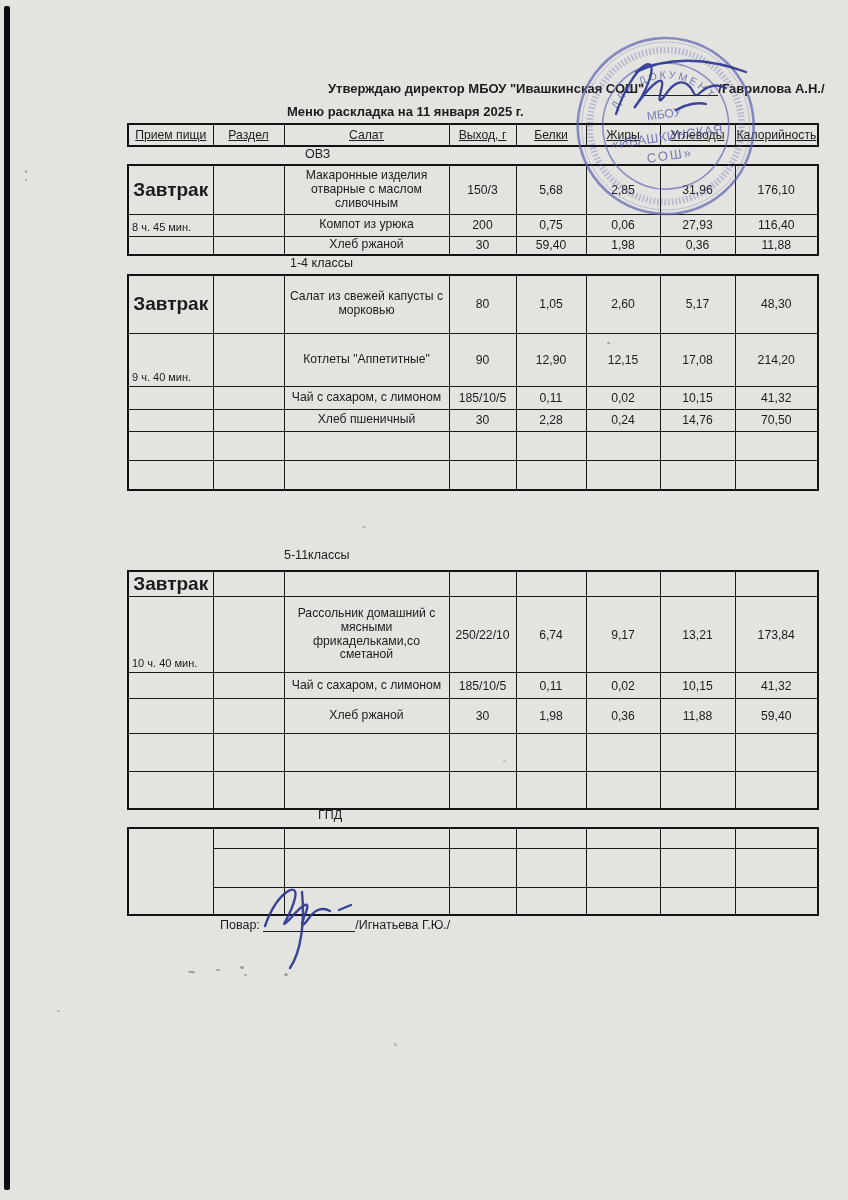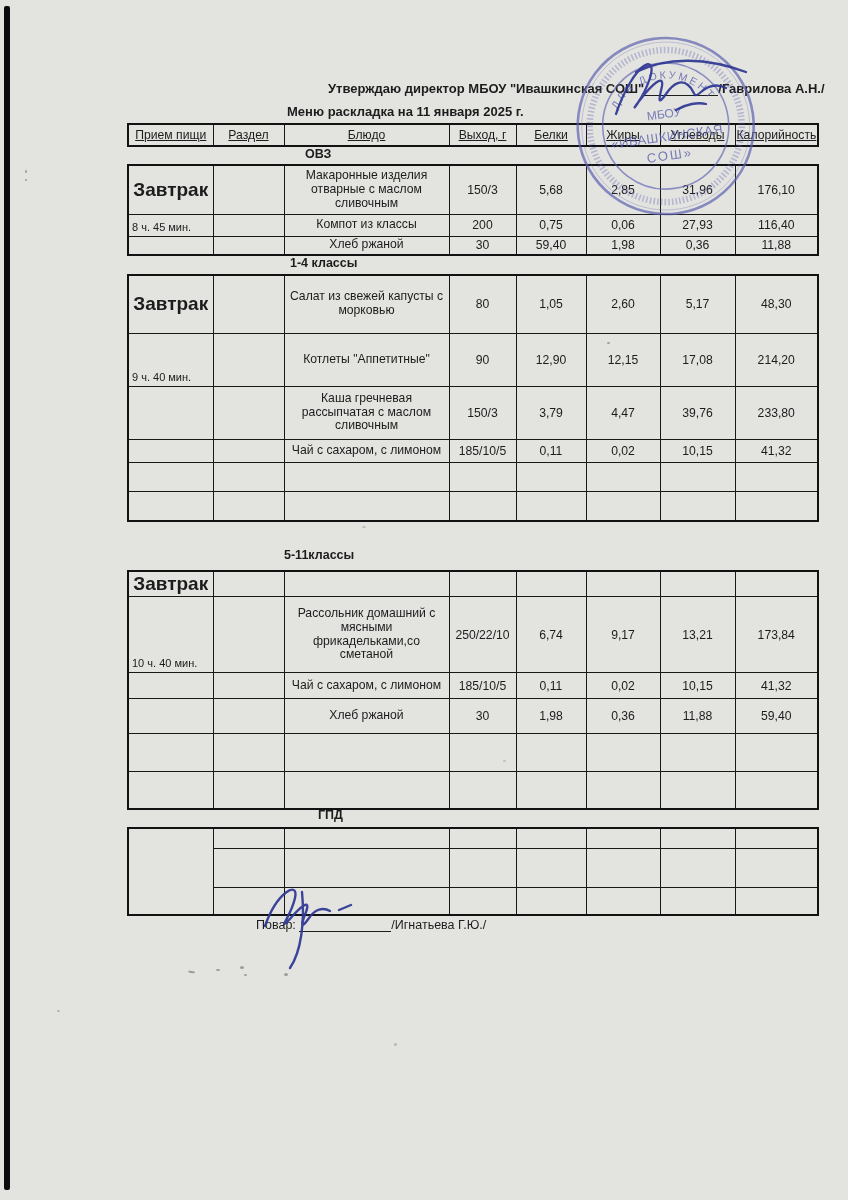--- a/index.html
+++ b/index.html
@@ -7,29 +7,29 @@
     width:848px;height:1200px;position:relative;overflow:hidden;
     background:#e3e3e0;
     font-family:"Liberation Sans", sans-serif;
     color:#1d1d1d;
   }
   .page{position:absolute;inset:0;}
   .scan-bar{position:absolute;left:4px;top:6px;width:6px;height:1184px;background:#0c0c0c;border-radius:2px;}
   .approval{position:absolute;left:328px;top:81px;font-size:13px;font-weight:bold;white-space:nowrap;}
   .sig-blank{display:inline-block;width:74px;border-bottom:1.6px solid #1d1d1d;height:12px;vertical-align:bottom;}
   .menu-title{position:absolute;left:287px;top:104px;font-size:13px;font-weight:bold;white-space:nowrap;}
-  .sec-label{position:absolute;font-size:12.5px;font-weight:bold;white-space:nowrap;}
+  .sec-label{position:absolute;font-size:12.5px;font-weight:normal;white-space:nowrap;}
   table{position:absolute;left:127px;border-collapse:collapse;table-layout:fixed;width:690px;border:2.4px solid #121212;}
   td{border:1.5px solid #181818;padding:1px 2px;text-align:center;font-size:12.2px;overflow:hidden;color:#1c1c1c;}
   td.hdr{font-size:12.2px;padding:2px 1px;}
   td.meal{font-weight:bold;font-size:19px;}
   td.time{font-size:11px;text-align:left;vertical-align:bottom;padding:0 0 3px 3px;white-space:nowrap;}
   td.dish{line-height:1.14;padding:1px 3px;}
   td.num{}
-  .cook{position:absolute;left:220px;top:918px;font-size:12.5px;white-space:nowrap;margin-left:36px;}
+  .cook{position:absolute;left:220px;top:918px;font-size:12.5px;white-space:nowrap;}
   .cook .sig-blank{width:92px;}
   .speck{position:absolute;background:#83837f;border-radius:50%;opacity:.75;}
   svg{position:absolute;}
   .stamp{left:566px;top:28px;transform:rotate(-8deg);opacity:.85;}
   .sig1{left:606px;top:50px;}
   .sig2{left:253px;top:874px;}
 </style>
 </head>
 <body>
 
@@ -55,21 +55,21 @@
           <col style="width: 67px;">
           <col style="width: 70px;">
           <col style="width: 74px;">
           <col style="width: 75px;">
           <col style="width: 83px;">
         </colgroup>
         <tbody>
           <tr style="height: 22px;">
             <td class="hdr">Прием пищи</td>
             <td class="hdr">Раздел</td>
-            <td class="hdr">Блюдо</td>
+            <td class="hdr">Салат</td>
             <td class="hdr">Выход, г</td>
             <td class="hdr">Белки</td>
             <td class="hdr">Жиры</td>
             <td class="hdr">Углеводы</td>
             <td class="hdr">Калорийность</td>
           </tr>
         </tbody>
       </table>
       <table style="top: 164px;">
         <colgroup>
@@ -89,21 +89,21 @@
             <td class="dish">Макаронные изделия отварные с маслом сливочным</td>
             <td class="num">150/3</td>
             <td class="num">5,68</td>
             <td class="num">2,85</td>
             <td class="num">31,96</td>
             <td class="num">176,10</td>
           </tr>
           <tr style="height: 22px;">
             <td class="time">8 ч. 45 мин.</td>
             <td class="num"></td>
-            <td class="dish">Компот из классы</td>
+            <td class="dish">Компот из урюка</td>
             <td class="num">200</td>
             <td class="num">0,75</td>
             <td class="num">0,06</td>
             <td class="num">27,93</td>
             <td class="num">116,40</td>
           </tr>
           <tr style="height: 19px;">
             <td class="num"></td>
             <td class="num"></td>
             <td class="dish">Хлеб ржаной</td>
@@ -140,39 +140,39 @@
           <tr style="height: 53px;">
             <td class="time">9 ч. 40 мин.</td>
             <td class="num"></td>
             <td class="dish">Котлеты "Аппетитные"</td>
             <td class="num">90</td>
             <td class="num">12,90</td>
             <td class="num">12,15</td>
             <td class="num">17,08</td>
             <td class="num">214,20</td>
           </tr>
-          <tr style="height: 53px;">
-            <td class="num"></td>
-            <td class="num"></td>
-            <td class="dish">Каша гречневая рассыпчатая с маслом сливочным</td>
-            <td class="num">150/3</td>
-            <td class="num">3,79</td>
-            <td class="num">4,47</td>
-            <td class="num">39,76</td>
-            <td class="num">233,80</td>
-          </tr>
           <tr style="height: 23px;">
             <td class="num"></td>
             <td class="num"></td>
             <td class="dish">Чай с сахаром, с лимоном</td>
             <td class="num">185/10/5</td>
             <td class="num">0,11</td>
             <td class="num">0,02</td>
             <td class="num">10,15</td>
             <td class="num">41,32</td>
+          </tr>
+          <tr style="height: 22px;">
+            <td class="num"></td>
+            <td class="num"></td>
+            <td class="dish">Хлеб пшеничный</td>
+            <td class="num">30</td>
+            <td class="num">2,28</td>
+            <td class="num">0,24</td>
+            <td class="num">14,76</td>
+            <td class="num">70,50</td>
           </tr>
           <tr style="height: 29px;">
             <td class="num"></td>
             <td class="num"></td>
             <td class="dish"></td>
             <td class="num"></td>
             <td class="num"></td>
             <td class="num"></td>
             <td class="num"></td>
             <td class="num"></td>

